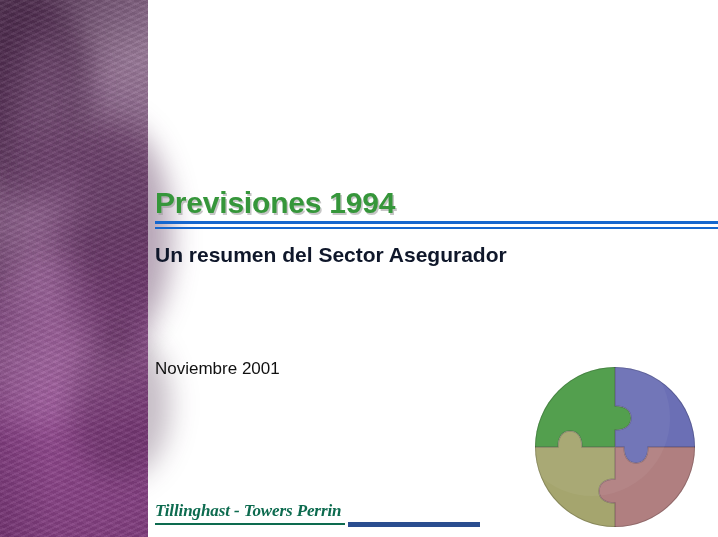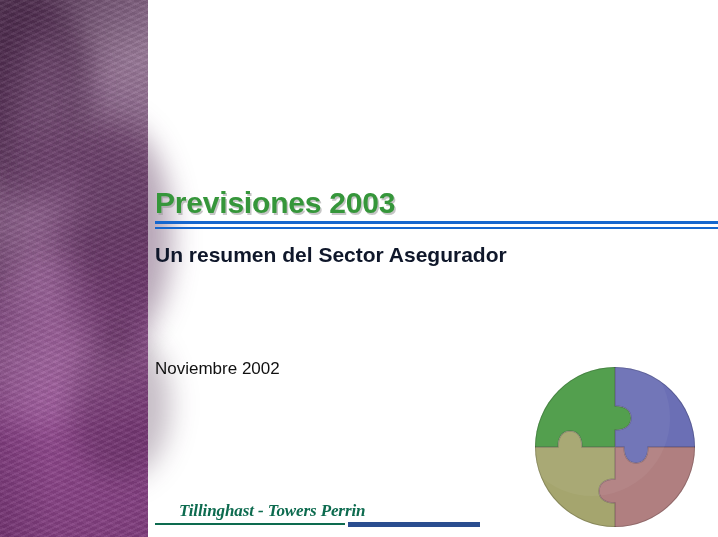--- a/index.html
+++ b/index.html
@@ -124,21 +124,20 @@
     position: absolute;
     left: 0;
     top: 0;
     font-family: "Liberation Serif", serif;
     font-size: 17px;
     font-style: italic;
     font-weight: bold;
     color: #0d6b4f;
     white-space: nowrap;
     letter-spacing: -0.1px;
-    margin-left: 24px;
   }
   .logo-rule-green {
     position: absolute;
     left: 0;
     top: 22px;
     width: 190px;
     height: 1.5px;
     background: #0d6b4f;
   }
   .logo-rule-blue {
@@ -166,28 +165,28 @@
 <div class="slide">
 
   <div class="side-band">
     <div class="side-band-blotch blotch-a"></div>
     <div class="side-band-blotch blotch-b"></div>
     <div class="side-band-blotch blotch-c"></div>
     <div class="side-band-blotch blotch-d"></div>
     <div class="side-band-blotch blotch-e"></div>
   </div>
 
-  <div class="title">Previsiones 2003</div>
+  <div class="title">Previsiones 1994</div>
 
   <div class="rule-thick"></div>
   <div class="rule-thin"></div>
 
   <div class="subtitle">Un resumen del Sector Asegurador</div>
 
-  <div class="date">Noviembre 2002</div>
+  <div class="date">Noviembre 2001</div>
 
   <div class="logo-wrap">
     <div class="logo-text">Tillinghast - Towers Perrin</div>
     <div class="logo-rule-green"></div>
     <div class="logo-rule-blue"></div>
   </div>
 
   <div class="puzzle">
     <svg viewBox="0 0 162 162" xmlns="http://www.w3.org/2000/svg">
       <defs>

